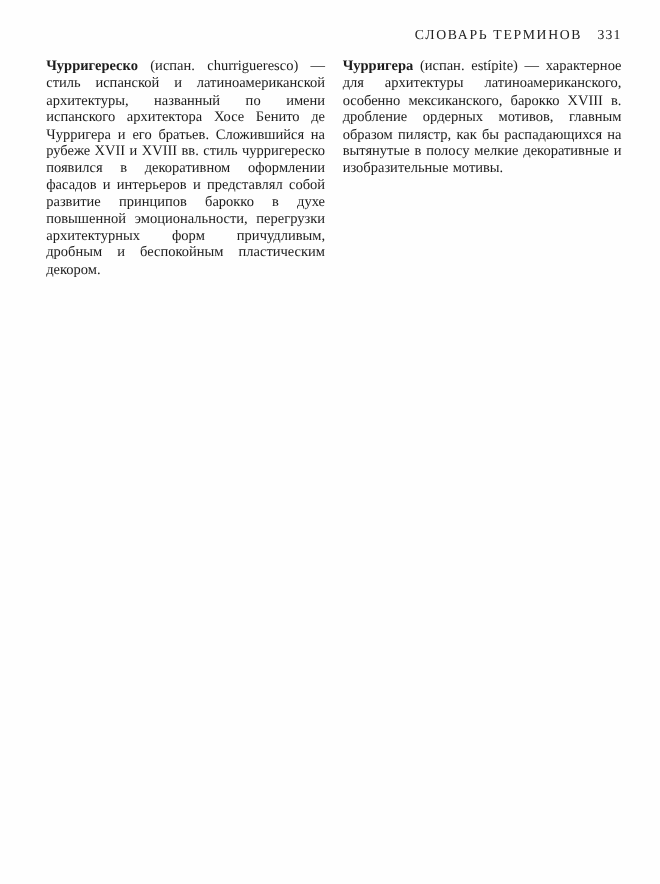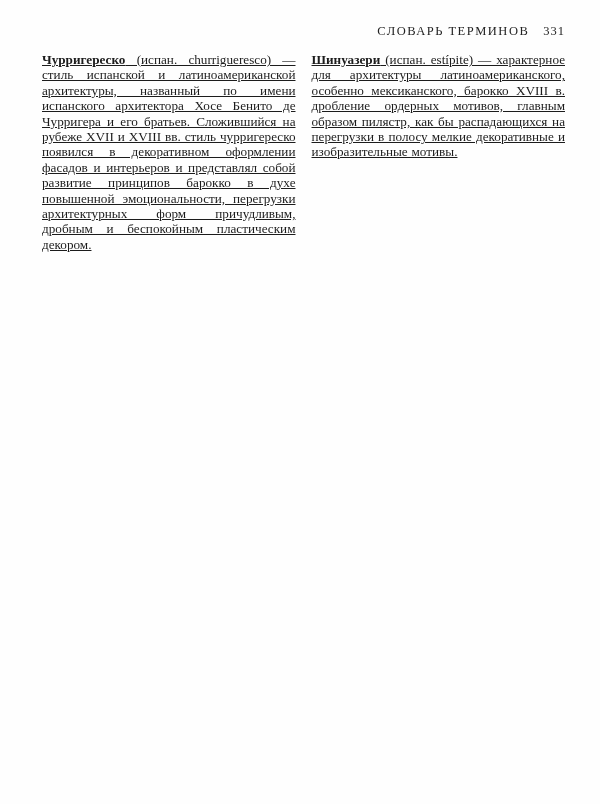--- a/index.html
+++ b/index.html
@@ -48,21 +48,20 @@
     min-width: 0;
   }
   .entry {
     margin: 0;
     font-size: 13.2px;
     line-height: 15.4px;
     text-align: justify;
     text-justify: inter-word;
     hyphens: manual;
     word-spacing: 0.5px;
-    text-decoration: underline;
   }
   .entry .term {
     font-weight: bold;
   }
 </style>
 </head>
 <body>
 
 <div class="page">
 
@@ -70,18 +69,18 @@
     <span class="head-title">СЛОВАРЬ ТЕРМИНОВ</span><span class="head-pagenum">331</span>
   </div>
 
   <div class="columns">
 
     <div class="col">
       <p class="entry"><span class="term">Чурригереско</span><span> (испан. churrigueresco) — стиль испанской и латиноамериканской архитектуры, названный по имени испанского архитектора Хосе Бенито де Чурригера и его братьев. Сложившийся на рубеже XVII и XVIII вв. стиль чурригереско появился в декоративном оформлении фасадов и интерьеров и представлял собой развитие принципов барокко в духе повышенной эмоциональности, перегрузки архитектурных форм причудливым, дробным и беспокойным пластическим декором.</span></p>
     </div>
 
     <div class="col">
-      <p class="entry"><span class="term">Шинуазери</span><span> (испан. estípite) — характерное для архитектуры латиноамериканского, особенно мексиканского, барокко XVIII в. дробление ордерных мотивов, главным образом пилястр, как бы распадающихся на перегрузки в полосу мелкие декоративные и изобразительные мотивы.</span></p>
+      <p class="entry"><span class="term">Чурригера</span><span> (испан. estípite) — характерное для архитектуры латиноамериканского, особенно мексиканского, барокко XVIII в. дробление ордерных мотивов, главным образом пилястр, как бы распадающихся на вытянутые в полосу мелкие декоративные и изобразительные мотивы.</span></p>
     </div>
 
   </div>
 
 </div>
 
 </body></html>

